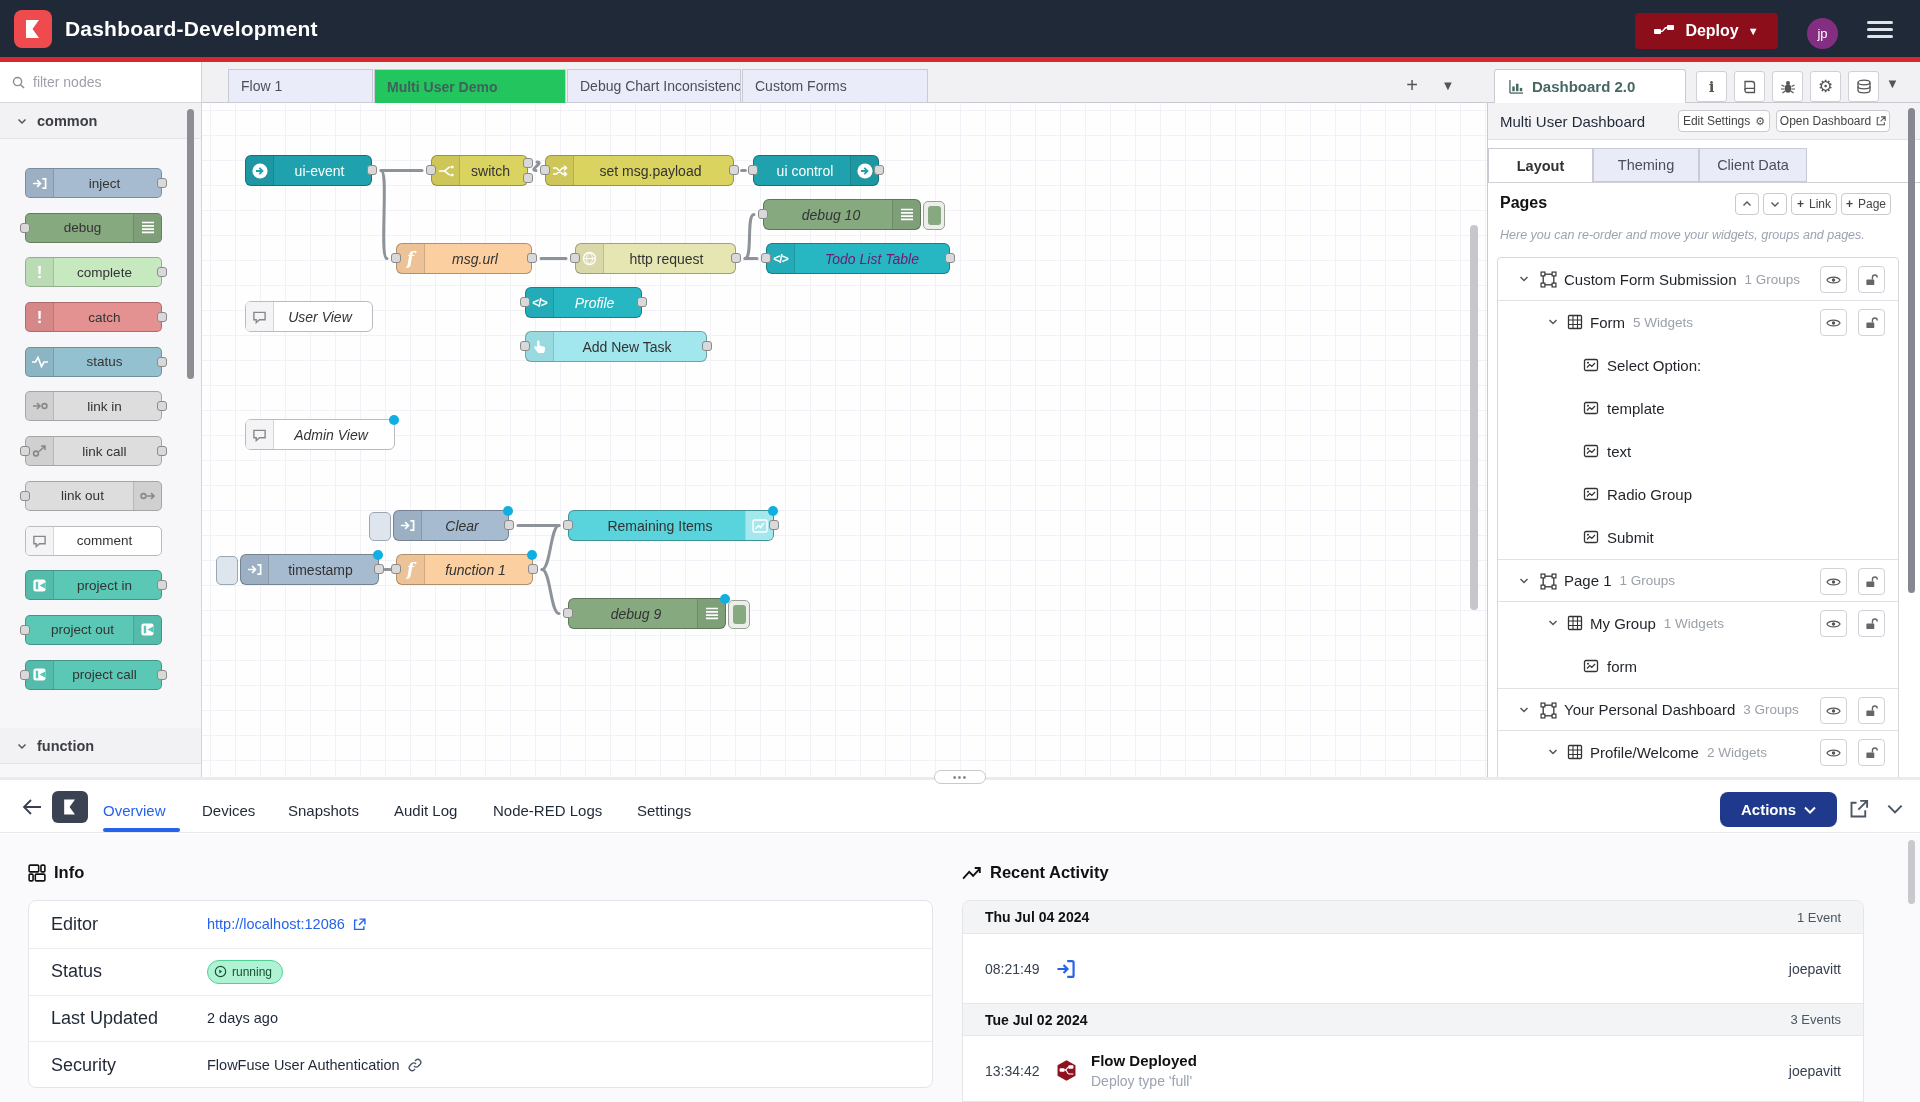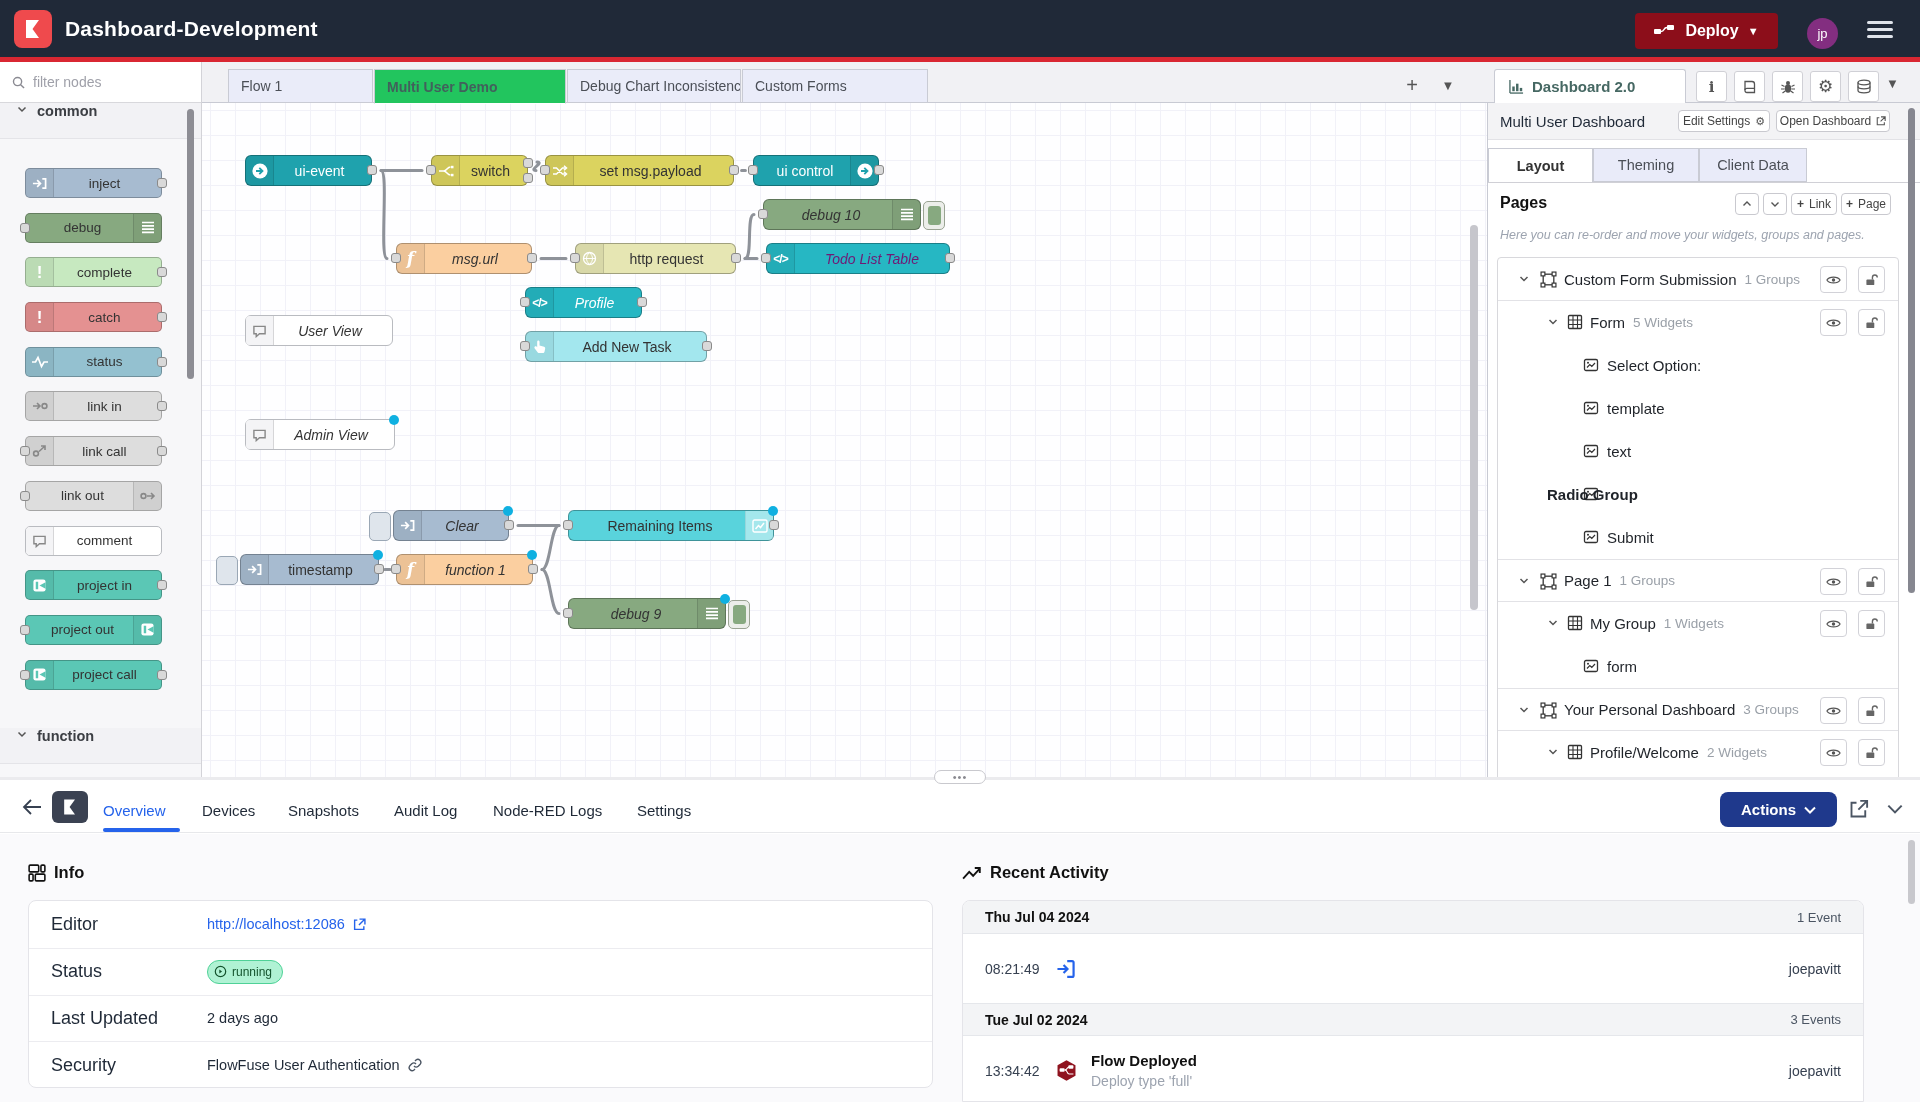--- a/index.html
+++ b/index.html
@@ -11,21 +11,21 @@
 #apptitle{color:#fff;font-size:21px;font-weight:bold;margin-left:13px;letter-spacing:.2px}
 #deploy{position:absolute;left:1635px;top:13px;width:143px;height:36px;background:#8c0e1a;border-radius:4px;display:flex;align-items:center;justify-content:center;gap:9px;color:#fff;font-size:16px;font-weight:bold}
 #avatar{position:absolute;left:1807px;top:18px;width:31px;height:31px;border-radius:50%;background:#832e80;color:#fff;font-size:13px;display:flex;align-items:center;justify-content:center}
 #burger{position:absolute;left:1867px;top:21px;width:26px;height:17px;display:flex;flex-direction:column;justify-content:space-between}
 #burger div{height:3.2px;background:#dfe3ea;border-radius:2px}
 
 #strip{position:absolute;left:202px;top:62px;width:1718px;height:41px;background:#f1f1f4;border-bottom:1px solid #c8cad3;z-index:5}
 #palette{position:absolute;left:0;top:62px;width:202px;height:715px;background:#f7f7f9;border-right:1px solid #d3d3d8;z-index:6;overflow:hidden}
 #psearch{height:41px;border-bottom:1px solid #d8d8dc;display:flex;align-items:center;background:#fff}
 #psearch .ph{color:#9fa0a9;font-size:14px;margin-left:8px}
-.pcat{height:36px;background:#f2f2f5;border-bottom:1px solid #e4e4e8;display:flex;align-items:flex-start;gap:9px;padding-left:16px}
+.pcat{height:36px;background:#f2f2f5;border-bottom:1px solid #e4e4e8;display:flex;align-items:center;gap:9px;padding-left:16px}
 .pcat span{font-weight:bold;color:#3c3f44;font-size:14.5px}
 .pitems{padding:29px 0 24px 25px}
 #pitems-root>.pitems:last-child{padding-top:16px}
 .pnode{position:relative;width:137px;height:30px;border-radius:5px;border:1px solid rgba(0,0,0,.25);margin-bottom:14.7px;display:flex;align-items:center}
 .pnode .lbl{position:absolute;left:0;right:0;text-align:center;font-size:13.5px;color:#333}
 .nstrip{position:absolute;top:0;bottom:0;width:28px;background:rgba(0,0,0,.06);display:flex;align-items:center;justify-content:center}
 .nstrip.L{left:0;border-right:1px solid rgba(0,0,0,.12);border-radius:4px 0 0 4px}
 .nstrip.R{right:0;border-left:1px solid rgba(0,0,0,.12);border-radius:0 4px 4px 0}
 .port{position:absolute;width:10px;height:10px;background:#d9d9d9;border:1px solid #8a8a8a;border-radius:3px}
 .pscroll{position:absolute;border-radius:4px;background:#8d8d94;z-index:9}
@@ -374,21 +374,21 @@
       <div class="port" style="right: -6px; top: 9px;"></div>
     </div>
     <div class="node" style="left: 323px; top: 184px; width: 117px; background: rgb(38, 183, 195);">
       <div class="nstrip L">
         <span style="color:#fff;font-weight:bold;font-size:12px;letter-spacing:-1px;line-height:1">&lt;/&gt;</span>
       </div>
       <span class="lbl" style="color: rgb(255, 255, 255); font-style: italic; left: 30px; right: 8px;">Profile</span>
       <div class="port" style="left: -6px; top: 9px;"></div>
       <div class="port" style="right: -6px; top: 9px;"></div>
     </div>
-    <div class="node" style="left: 43px; top: 212px; width: 148px; background: rgb(255, 255, 255); border-color: rgb(185, 187, 192);">
+    <div class="node" style="left: 43px; top: 198px; width: 128px; background: rgb(255, 255, 255); border-color: rgb(185, 187, 192);">
       <div class="nstrip L" style="background: rgb(244, 244, 246);">
         <svg width="15" height="14" viewBox="0 0 16 15">
           <path d="M2 2.5h12v8H8l-3.5 3v-3H2z" fill="none" stroke="#888" stroke-width="1.5"></path>
         </svg>
       </div>
       <span class="lbl" style="color: rgb(51, 51, 51); font-style: italic; left: 30px; right: 8px;">User View</span>
     </div>
     <div class="node" style="left: 323px; top: 228px; width: 182px; background: rgb(163, 231, 238);">
       <div class="nstrip L">
         <svg width="14" height="15" viewBox="0 0 14 16">
@@ -601,21 +601,21 @@
         <span class="tlabel" style="margin-left: 109px; position: relative;">text</span>
       </div>
       <div class="trow">
         <span style="position: absolute; left: 85px; top: 13px;">
           <svg width="16" height="16" viewBox="0 0 16 16">
             <rect x="1.5" y="2.5" width="13" height="11" rx="1.5" fill="none" stroke="#333" stroke-width="1.3"></rect>
             <path d="M4 10.5l2.8-3 2 2L12 6" fill="none" stroke="#333" stroke-width="1.2"></path>
             <circle cx="5" cy="5.8" r="1" fill="#333"></circle>
           </svg>
         </span>
-        <span class="tlabel" style="margin-left: 49px; position: relative; font-weight: bold;">Radio Group</span>
+        <span class="tlabel" style="margin-left: 109px; position: relative;">Radio Group</span>
       </div>
       <div class="trow">
         <span style="position: absolute; left: 85px; top: 13px;">
           <svg width="16" height="16" viewBox="0 0 16 16">
             <rect x="1.5" y="2.5" width="13" height="11" rx="1.5" fill="none" stroke="#333" stroke-width="1.3"></rect>
             <path d="M4 10.5l2.8-3 2 2L12 6" fill="none" stroke="#333" stroke-width="1.2"></path>
             <circle cx="5" cy="5.8" r="1" fill="#333"></circle>
           </svg>
         </span>
         <span class="tlabel" style="margin-left: 109px; position: relative;">Submit</span>

